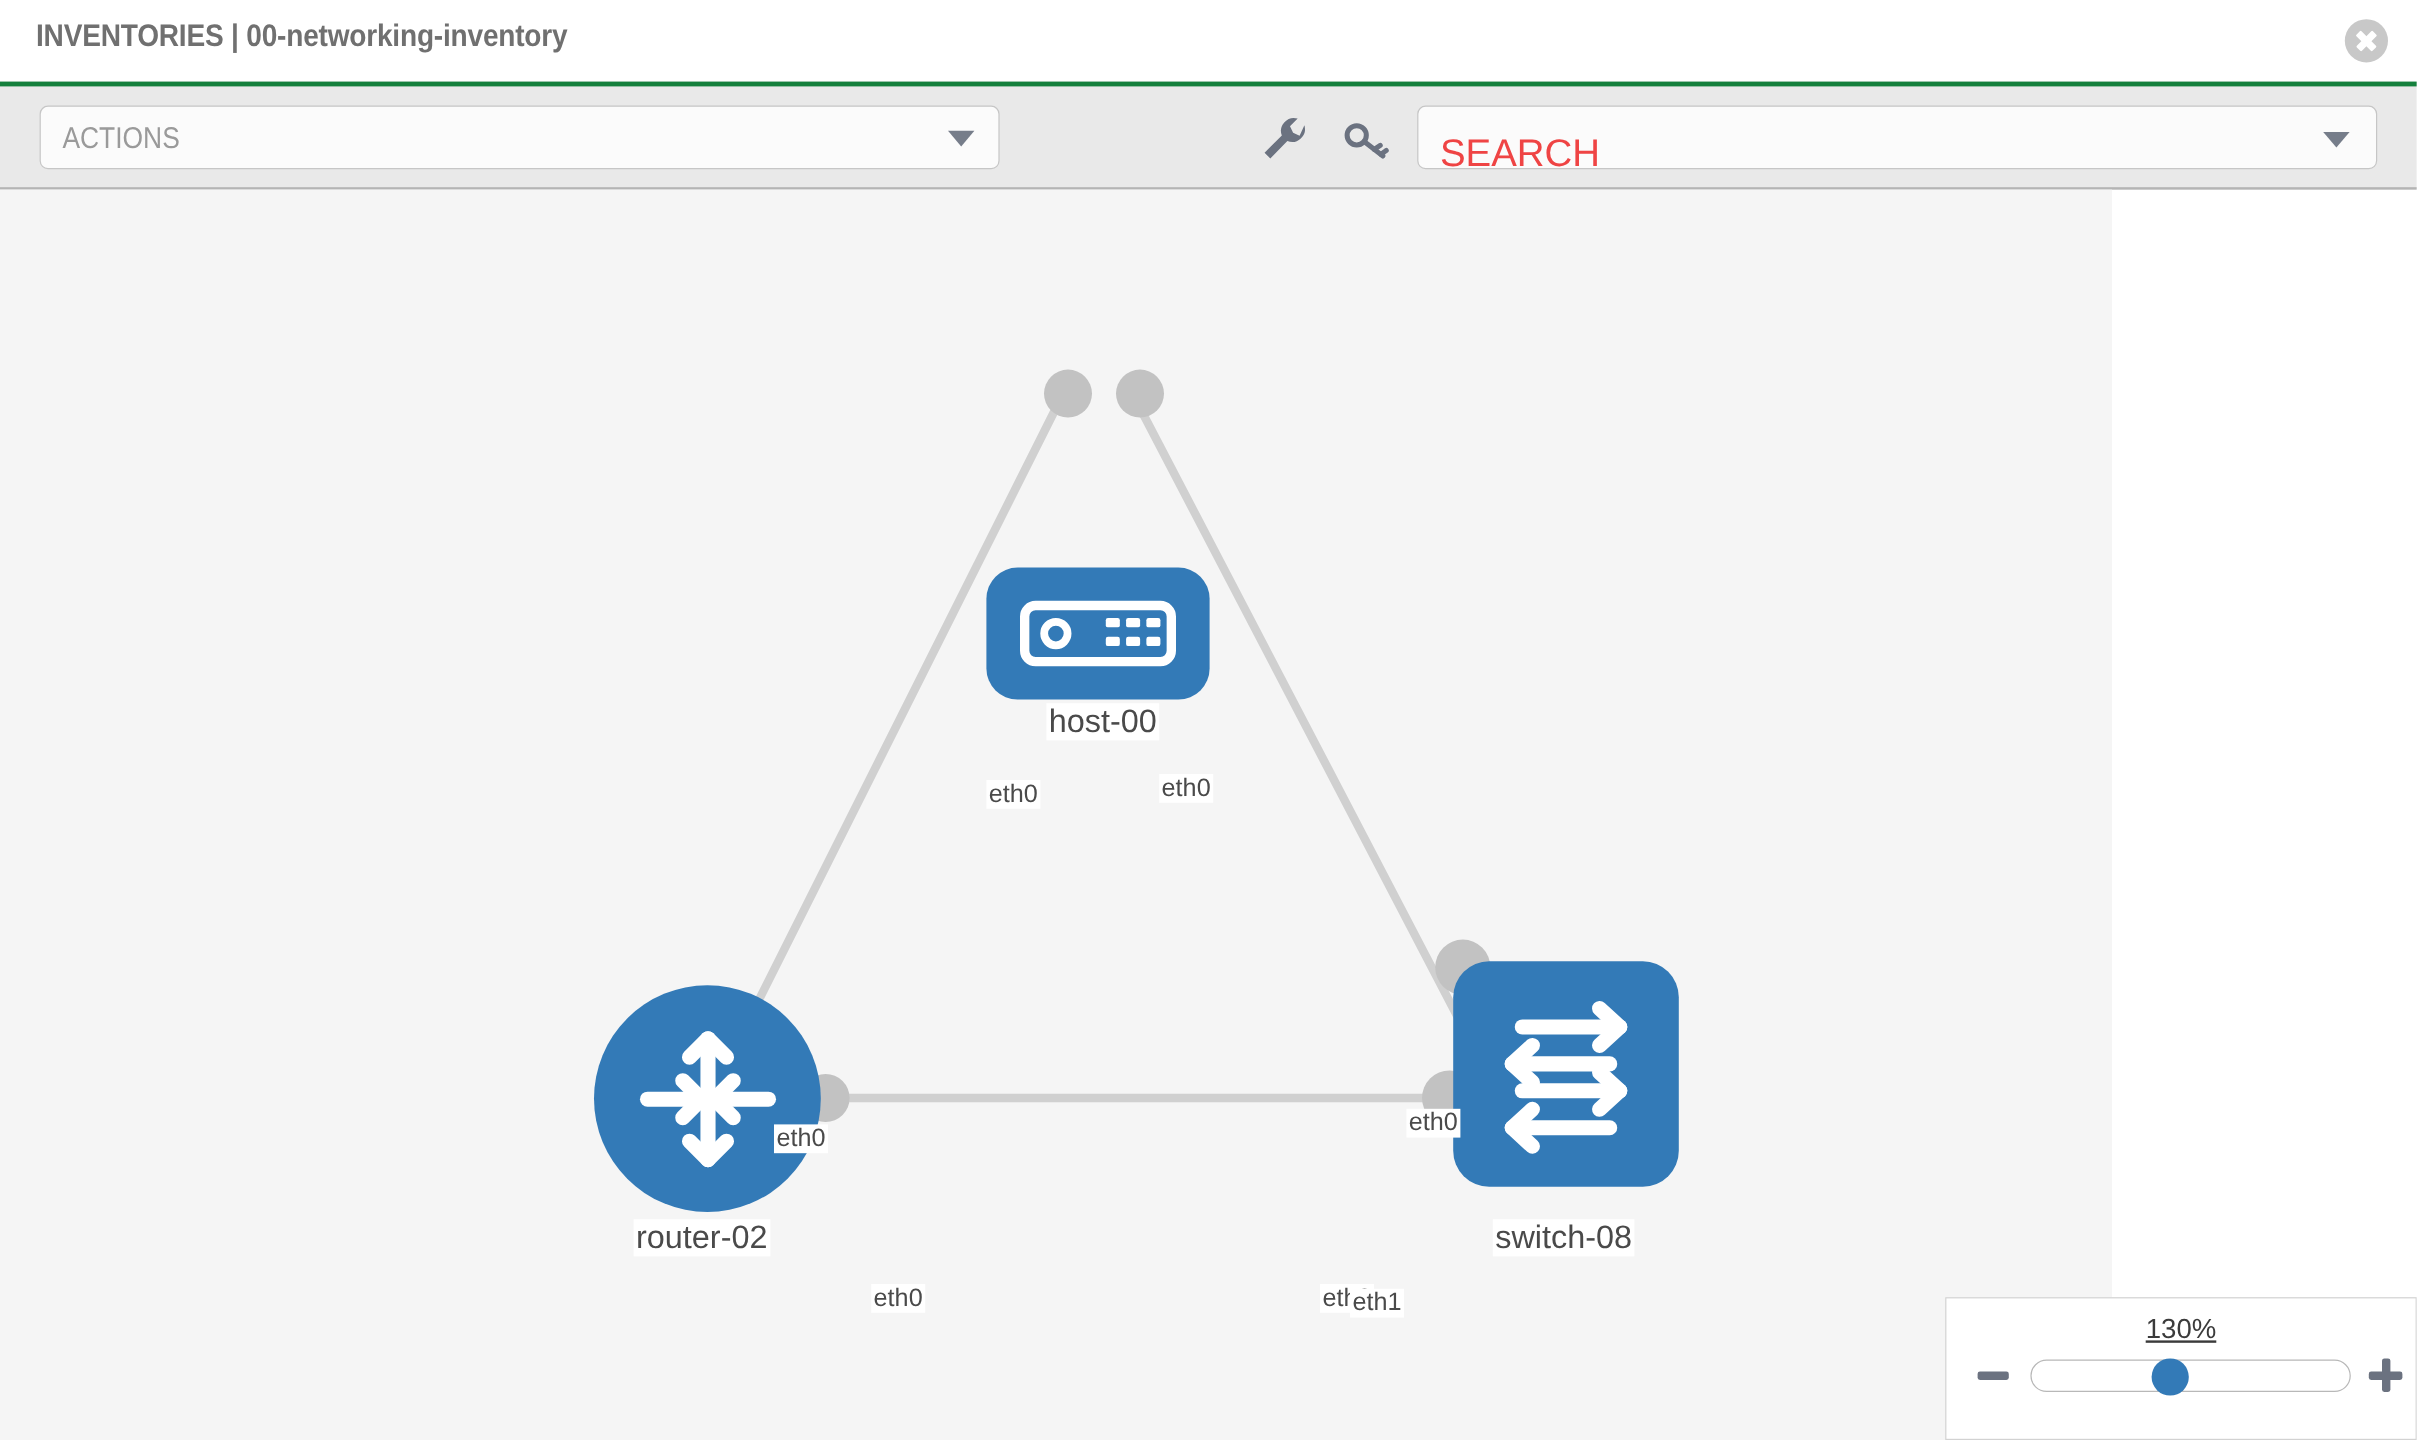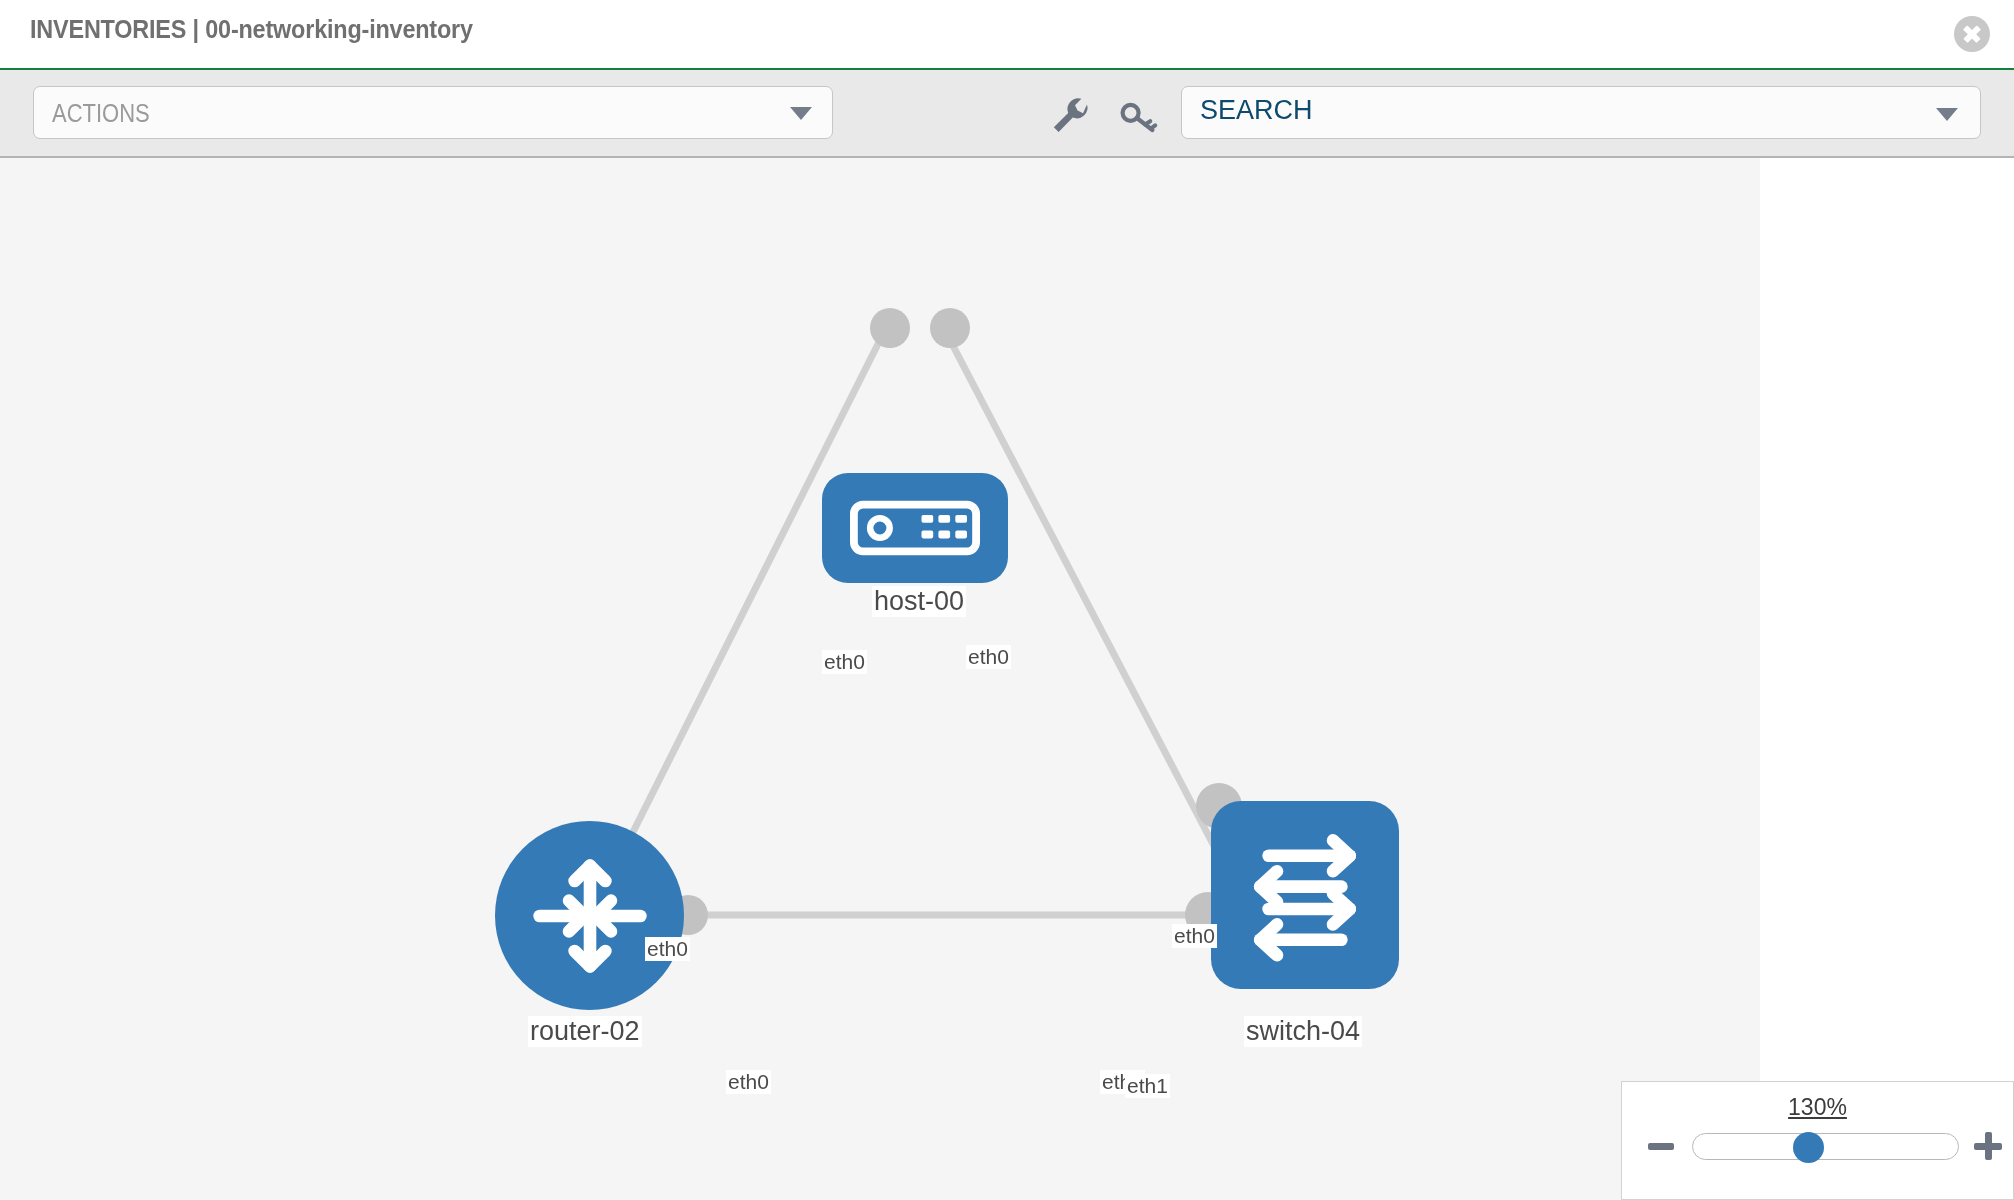--- a/index.html
+++ b/index.html
@@ -60,21 +60,21 @@
   #close-button .bar.a { transform: translate(-50%,-50%) rotate(45deg); }
   #close-button .bar.b { transform: translate(-50%,-50%) rotate(-45deg); }
 
   
   #toolbar {
     position: absolute;
     left: 0; top: 68px;
     width: 2014px;
     height: 90px;
     background: #e9e9e9;
-    border-top: 2px solid #15803d;
+    border-top: 4px solid #15803d;
     border-bottom: 2px solid #b4b4b4;
     box-sizing: border-box;
     text-align: center;
   }
   #actions-select {
     position: absolute;
     left: 33px;
     top: 16px;
     width: 800px;
     height: 53px;
@@ -125,23 +125,23 @@
     height: 53px;
     background: #fbfbfb;
     border: 1.5px solid #c6c6c6;
     border-radius: 7px;
     box-sizing: border-box;
     cursor: text;
   }
   #search-box .sel-label {
     position: absolute;
     left: 18px;
-    top: 8px;
-    font-size: 27px;
-    color: #0c4a6e;
+    top: 20px;
+    font-size: 32px;
+    color: #ef4444;
     white-space: nowrap;
   }
   #search-caret { right: 22px; top: 21px; }
 
   
   #topology-canvas {
     position: absolute;
     left: 0;
     top: 158px;
     width: 1760px;
@@ -353,21 +353,21 @@
         <path d="M24 60 L82 60"></path>
           <path d="M70 49 L82 60 L70 71"></path>
         <path d="M76 82 L18 82"></path>
           <path d="M30 71 L18 82 L30 93"></path>
       </g>
     </svg>
   </div>
 
   <div class="node-label" style="left:872px; top:428px;">host-00</div>
   <div class="node-label" style="left:528px; top:858px;">router-02</div>
-  <div class="node-label" style="left:1244px; top:858px;">switch-04</div>
+  <div class="node-label" style="left:1244px; top:858px;">switch-08</div>
 
   <div class="edge-label" style="left:822px; top:448px;">eth0</div>
   <div class="edge-label" style="left:966px; top:443px;">eth0</div>
   <div class="edge-label" style="left:645px; top:735px;">eth0</div>
   <div class="edge-label" style="left:1172px; top:722px;">eth0</div>
   <div class="edge-label" style="left:726px; top:868px;">eth0</div>
   <div class="edge-label" style="left:1100px; top:868px;">eth0</div>
   <div class="edge-label" style="left:1125px; top:872px;">eth1</div>
 
 </div>

